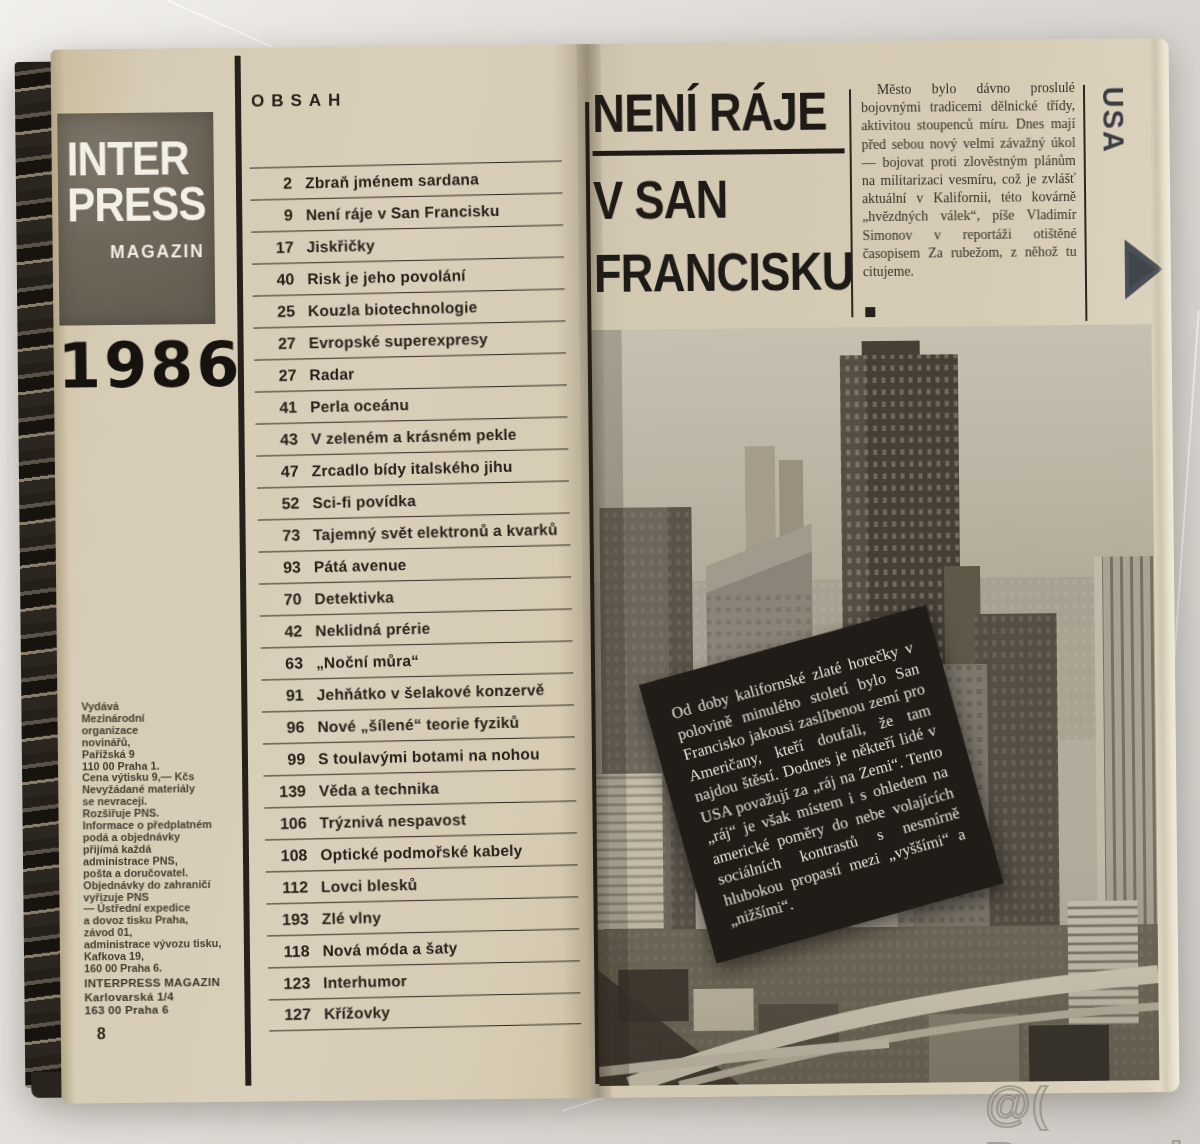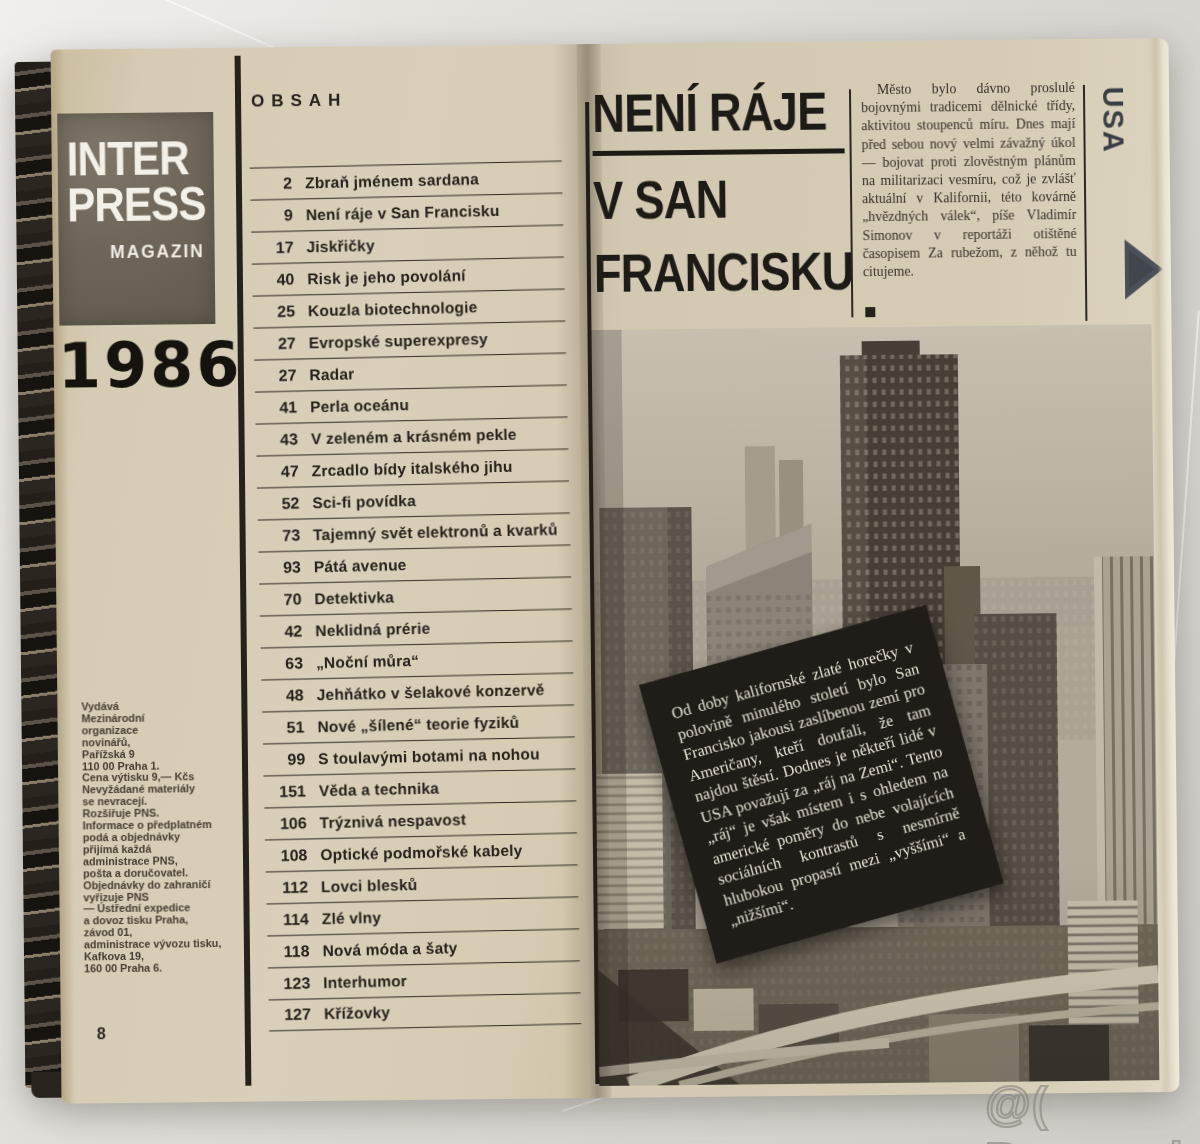--- a/index.html
+++ b/index.html
@@ -119,20 +119,23 @@
 administrace PNS,
 pošta a doručovatel.
 Objednávky do zahraničí
 vyřizuje PNS
 — Ústřední expedice
 a dovoz tisku Praha,
 závod 01,
 administrace vývozu tisku,
 Kafkova 19,
 160 00 Praha 6.</div>
+      <div class="address">INTERPRESS MAGAZIN
+Karlovarská 1/4
+163 00 Praha 6</div>
       <div class="pageno">8</div>
 
       <div class="toc-rule"></div>
       <div class="toc-heading">OBSAH</div>
       <div class="toc-list">
         <div class="toc-row">
             <span class="toc-num">2</span>
             <span class="toc-title">Zbraň jménem sardana</span>
           </div>
           <div class="toc-row">
@@ -189,49 +192,49 @@
           </div>
           <div class="toc-row">
             <span class="toc-num">42</span>
             <span class="toc-title">Neklidná prérie</span>
           </div>
           <div class="toc-row">
             <span class="toc-num">63</span>
             <span class="toc-title">„Noční můra“</span>
           </div>
           <div class="toc-row">
-            <span class="toc-num">48</span>
+            <span class="toc-num">91</span>
             <span class="toc-title">Jehňátko v šelakové konzervě</span>
           </div>
           <div class="toc-row">
-            <span class="toc-num">51</span>
+            <span class="toc-num">96</span>
             <span class="toc-title">Nové „šílené“ teorie fyziků</span>
           </div>
           <div class="toc-row">
             <span class="toc-num">99</span>
             <span class="toc-title">S toulavými botami na nohou</span>
           </div>
           <div class="toc-row">
-            <span class="toc-num">151</span>
+            <span class="toc-num">139</span>
             <span class="toc-title">Věda a technika</span>
           </div>
           <div class="toc-row">
             <span class="toc-num">106</span>
             <span class="toc-title">Trýznivá nespavost</span>
           </div>
           <div class="toc-row">
             <span class="toc-num">108</span>
             <span class="toc-title">Optické podmořské kabely</span>
           </div>
           <div class="toc-row">
             <span class="toc-num">112</span>
             <span class="toc-title">Lovci blesků</span>
           </div>
           <div class="toc-row">
-            <span class="toc-num">114</span>
+            <span class="toc-num">193</span>
             <span class="toc-title">Zlé vlny</span>
           </div>
           <div class="toc-row">
             <span class="toc-num">118</span>
             <span class="toc-title">Nová móda a šaty</span>
           </div>
           <div class="toc-row">
             <span class="toc-num">123</span>
             <span class="toc-title">Interhumor</span>
           </div>

